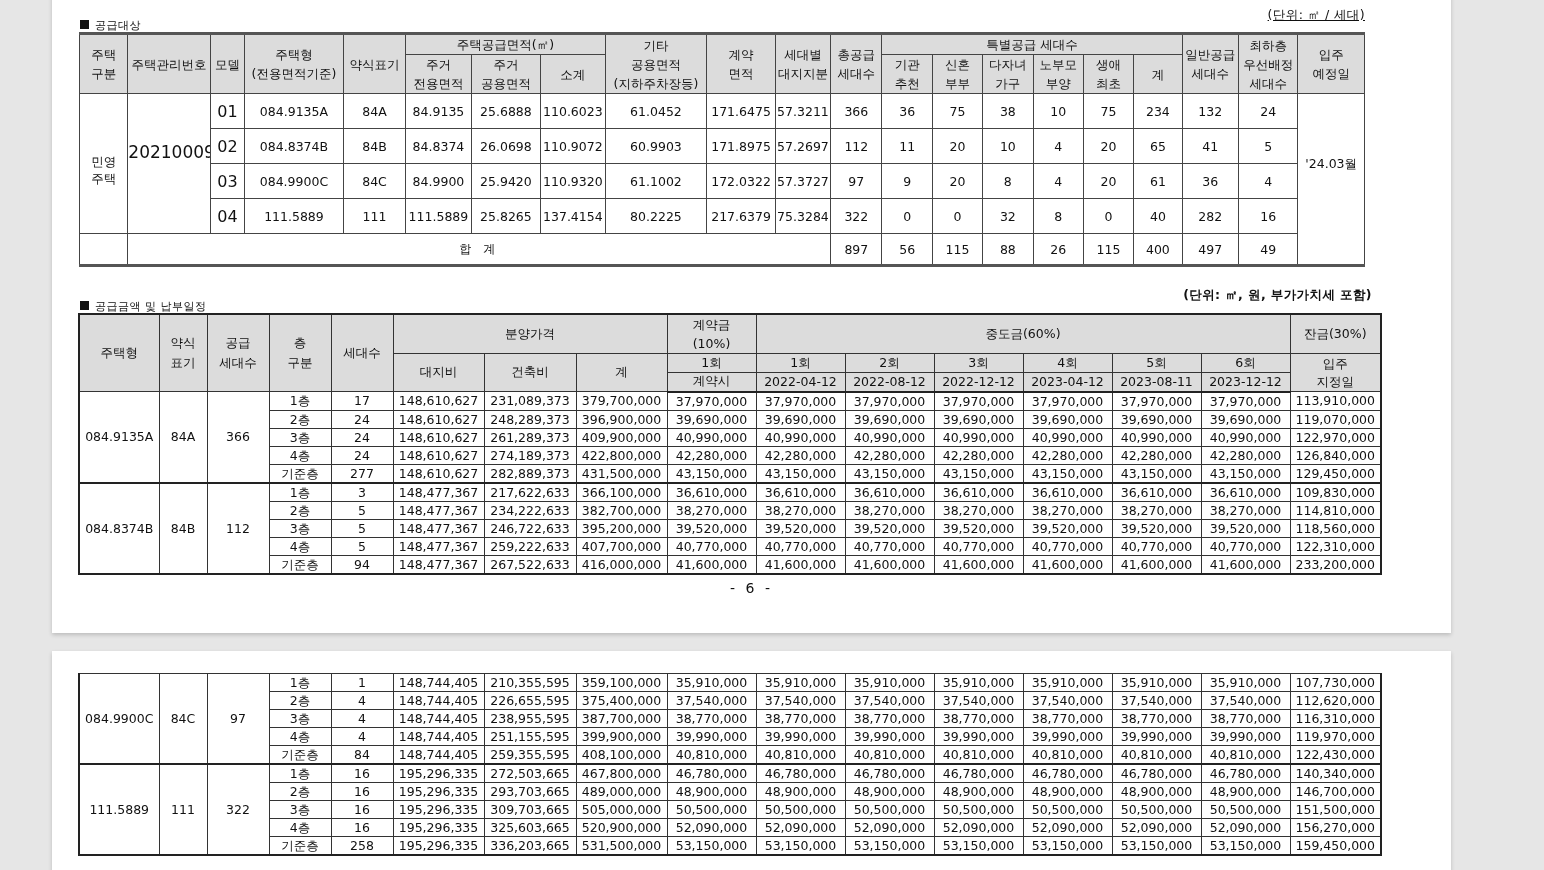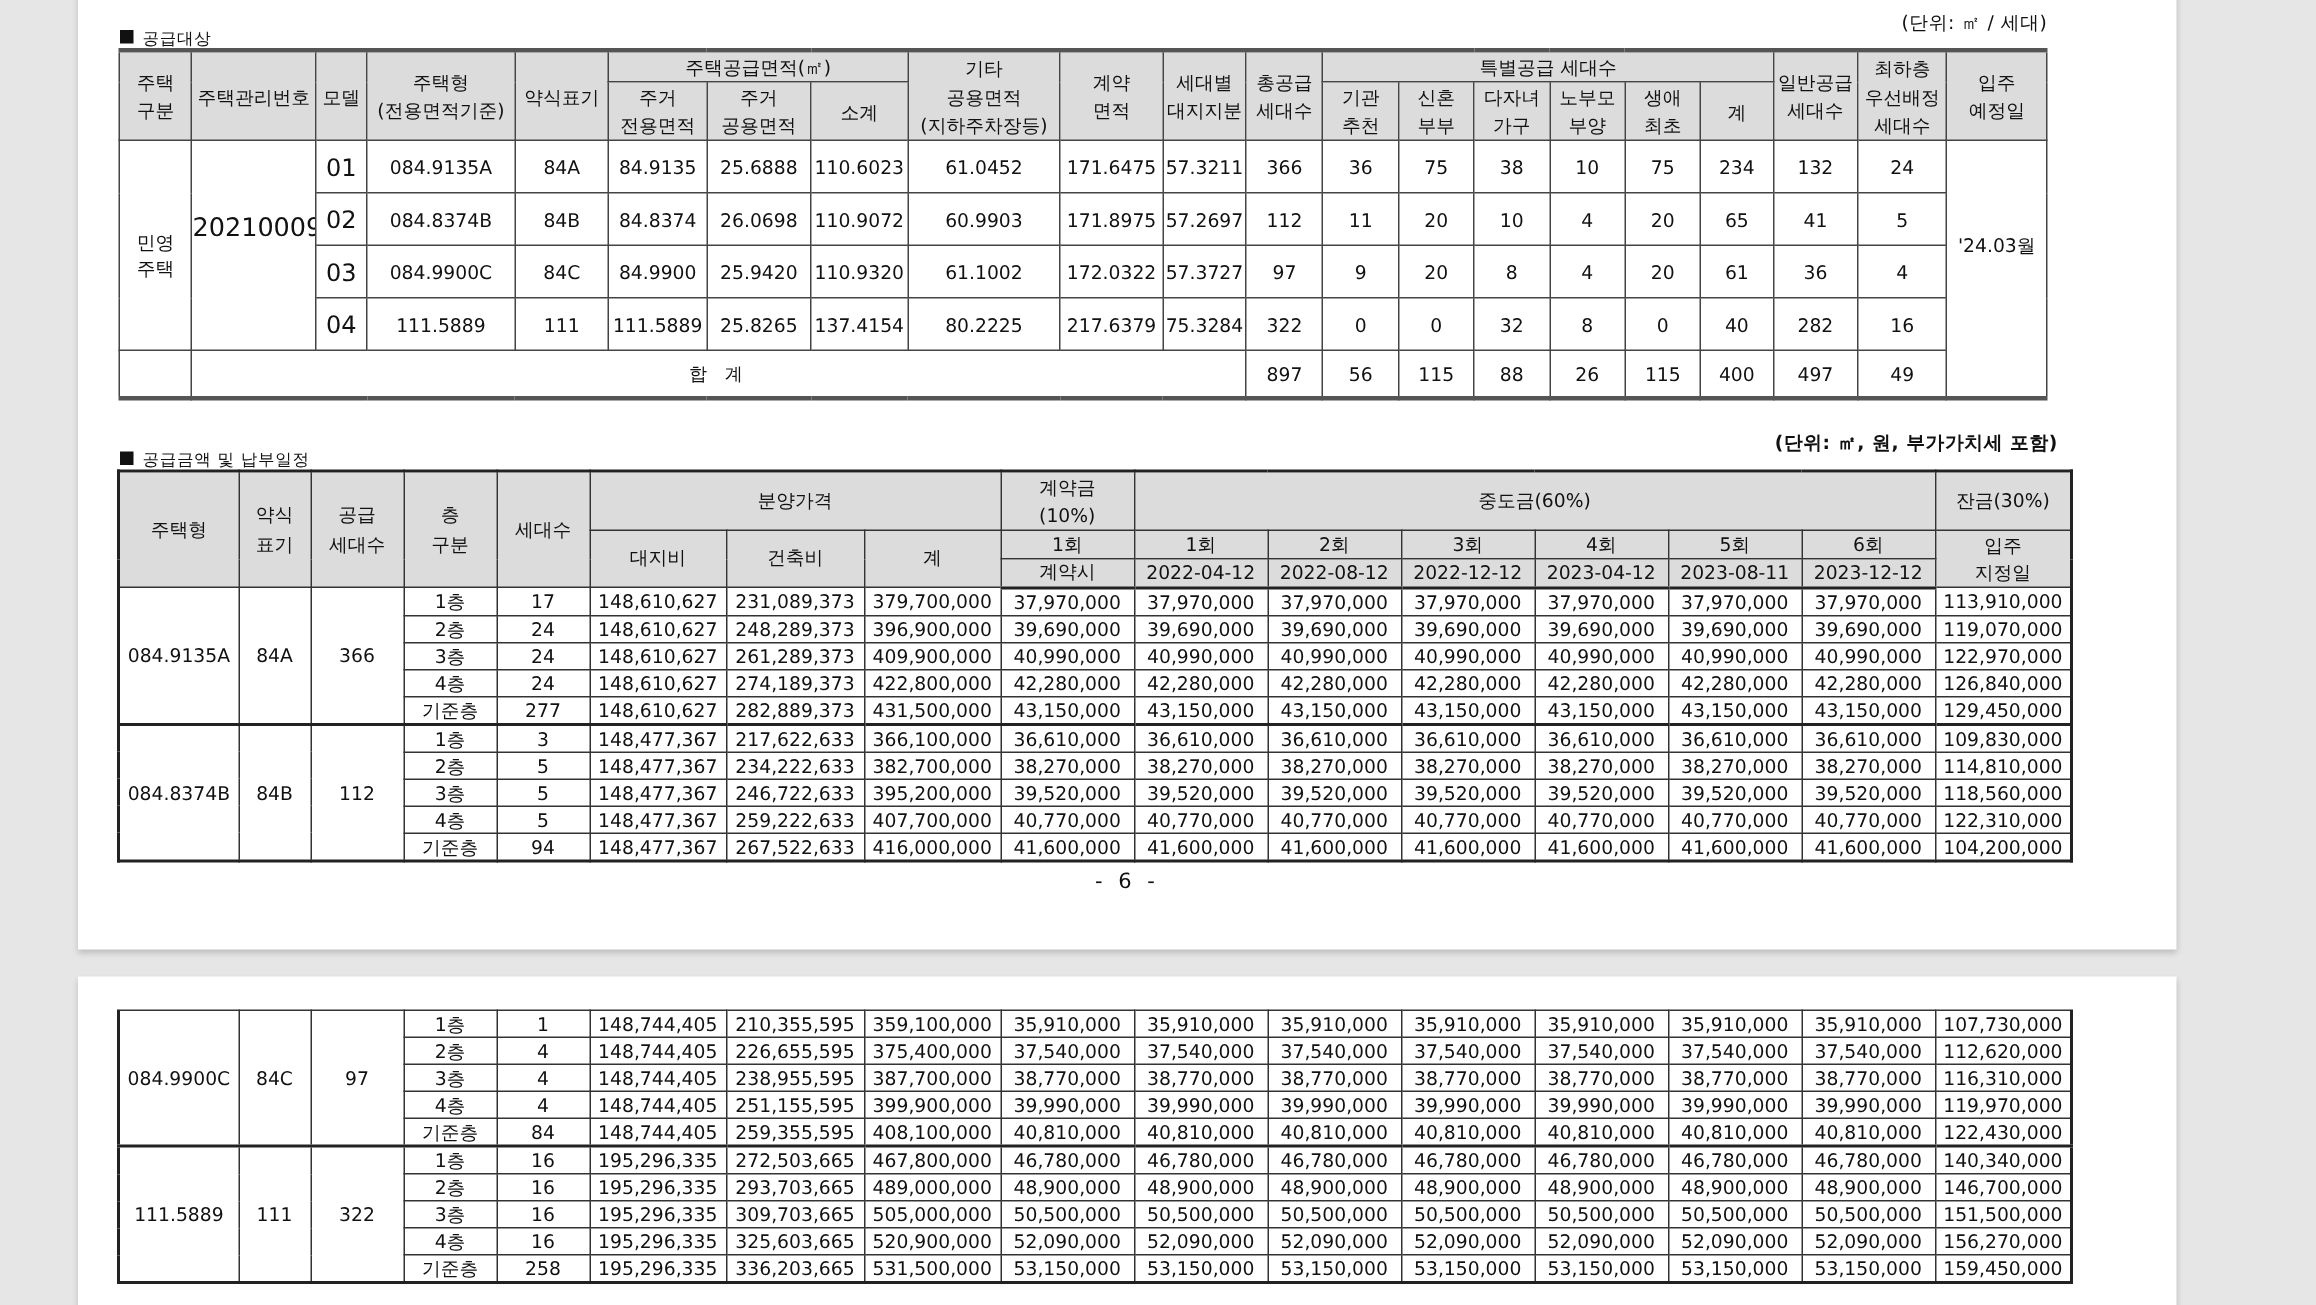--- a/index.html
+++ b/index.html
@@ -45,21 +45,21 @@
   .t2 tr.grp-start td { border-top:2px solid #222; }
   #t2b { top:22px; border-bottom:2px solid #222; border-left:2px solid #222; border-right:2px solid #222; }
 
   .pagenum { position:absolute; top:590px; left:0; width:100%; text-align:center; font-size:14px; letter-spacing:3px; }
 </style>
 </head>
 <body>
 
 <div class="page" id="page1">
   <div class="sec-title" style="left:28px; top:16px;"><span class="sq"></span><span>공급대상</span></div>
-  <div class="unit" style="right:86px; top:17px;">(단위: ㎡ / 세대)</div>
+  <div class="unit" style="right:86px; top:17px;text-decoration:underline;">(단위: ㎡ / 세대)</div>
 
   <table id="t1">
     <colgroup>
       <col style="width:48px">
         <col style="width:82px">
         <col style="width:34px">
         <col style="width:98px">
         <col style="width:62px">
       <col style="width:65px">
         <col style="width:69px">
@@ -439,21 +439,21 @@
           <td class="num">148,477,367</td>
           <td class="num">267,522,633</td>
           <td class="num">416,000,000</td>
           <td class="num">41,600,000</td>
           <td class="num">41,600,000</td>
           <td class="num">41,600,000</td>
           <td class="num">41,600,000</td>
           <td class="num">41,600,000</td>
           <td class="num">41,600,000</td>
           <td class="num">41,600,000</td>
-          <td class="num">104,200,000</td>
+          <td class="num">233,200,000</td>
         </tr>
       </tbody>
   </table>
 
   <div class="pagenum">- 6 -</div>
 </div>
 
 <div class="page" id="page2">
   <table id="t2b" class="t2">
     <colgroup>

